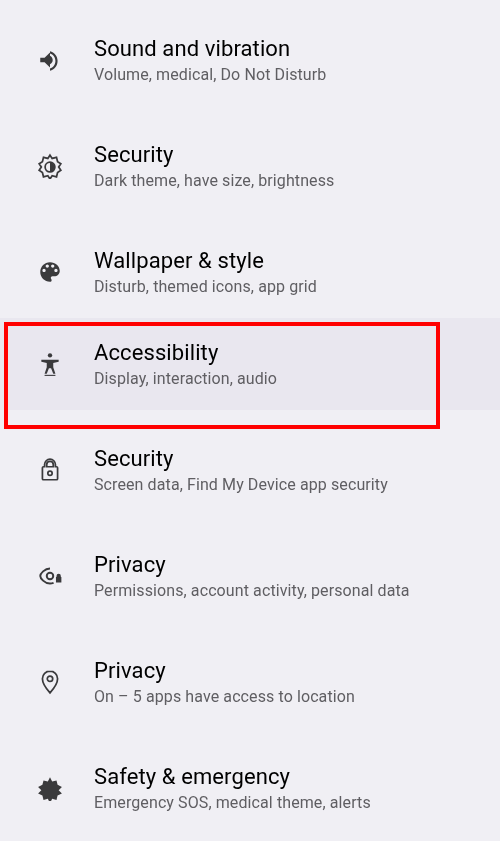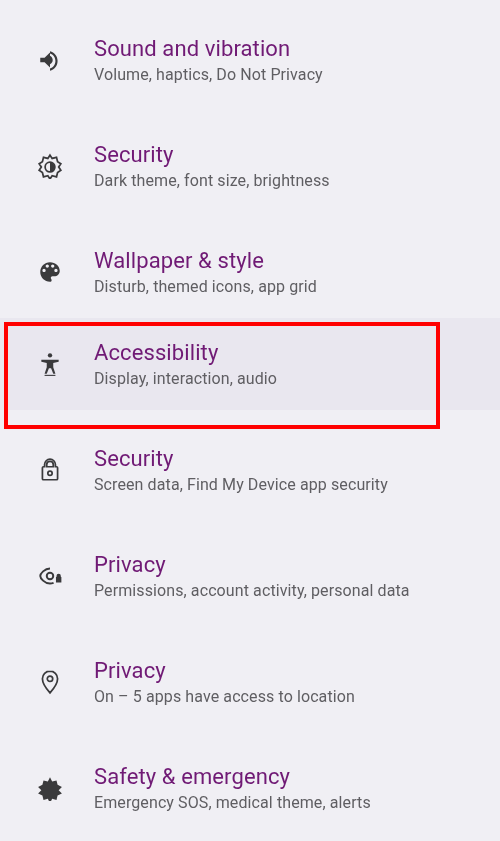--- a/index.html
+++ b/index.html
@@ -44,21 +44,21 @@
       height: 26px;
       fill: #3a3a3c;
       stroke: #3a3a3c;
     }
     .text-wrap {
       margin-left: 22px;
       flex: 1;
     }
     .title {
       font-size: 22px;
-      color: #701a75;
+      color: #000000;
       font-weight: 400;
       letter-spacing: 0.1px;
     }
     .subtitle {
       font-size: 16px;
       color: #5f5e62;
       margin-top: 4px;
       letter-spacing: 0.1px;
     }
     .gap-small { height: 14px; }
@@ -69,37 +69,37 @@
 <div class="list">
 
   <div class="item">
     <div class="icon-wrap">
       <svg viewBox="0 0 24 24">
           <path d="M3 10v4h4l5 5V5L7 10H3zm11.5 2c0-1.77-1.02-3.29-2.5-4.03v8.05c1.48-.73 2.5-2.25 2.5-4.02zM12 4v2.06c2.89.86 5 3.54 5 6.94s-2.11 6.08-5 6.94V22c4-.93 7-4.58 7-9s-3-8.07-7-9z" stroke="none"></path>
         </svg>
     </div>
     <div class="text-wrap">
       <div class="title">Sound and vibration</div>
-      <div class="subtitle">Volume, haptics, Do Not Privacy</div>
+      <div class="subtitle">Volume, medical, Do Not Disturb</div>
     </div>
   </div>
 
   <div class="gap-small"></div>
 
   <div class="item">
     <div class="icon-wrap">
       <svg viewBox="0 0 24 24">
           <path d="M12 2 L14 5 L18 4 L19 8 L22 10 L20 13 L22 16 L19 18 L18 22 L14 21 L12 24 L10 21 L6 22 L5 18 L2 16 L4 13 L2 10 L5 8 L6 4 L10 5 Z" fill="none" stroke-width="1.6"></path>
           <circle cx="12" cy="13" r="4.5" fill="none" stroke-width="1.6"></circle>
           <path d="M12 8.5 a4.5 4.5 0 0 1 0 9 z" stroke="none"></path>
         </svg>
     </div>
     <div class="text-wrap">
       <div class="title">Security</div>
-      <div class="subtitle">Dark theme, font size, brightness</div>
+      <div class="subtitle">Dark theme, have size, brightness</div>
     </div>
   </div>
 
   <div class="gap-small"></div>
 
   <div class="item">
     <div class="icon-wrap">
       <svg viewBox="0 0 24 24">
           <path d="M12 3C7.03 3 3 7.03 3 12s4.03 9 9 9c.83 0 1.5-.67 1.5-1.5 0-.39-.15-.74-.39-1.01-.23-.26-.38-.61-.38-.99 0-.83.67-1.5 1.5-1.5H16c2.76 0 5-2.24 5-5 0-4.42-4.03-8-9-8zm-5.5 9c-.83 0-1.5-.67-1.5-1.5S5.67 9 6.5 9 8 9.67 8 10.5 7.33 12 6.5 12zm3-4C8.67 8 8 7.33 8 6.5S8.67 5 9.5 5s1.5.67 1.5 1.5S10.33 8 9.5 8zm5 0c-.83 0-1.5-.67-1.5-1.5S13.67 5 14.5 5s1.5.67 1.5 1.5S15.33 8 14.5 8zm3 4c-.83 0-1.5-.67-1.5-1.5S16.67 9 17.5 9s1.5.67 1.5 1.5-.67 1.5-1.5 1.5z" stroke="none"></path>
         </svg>

